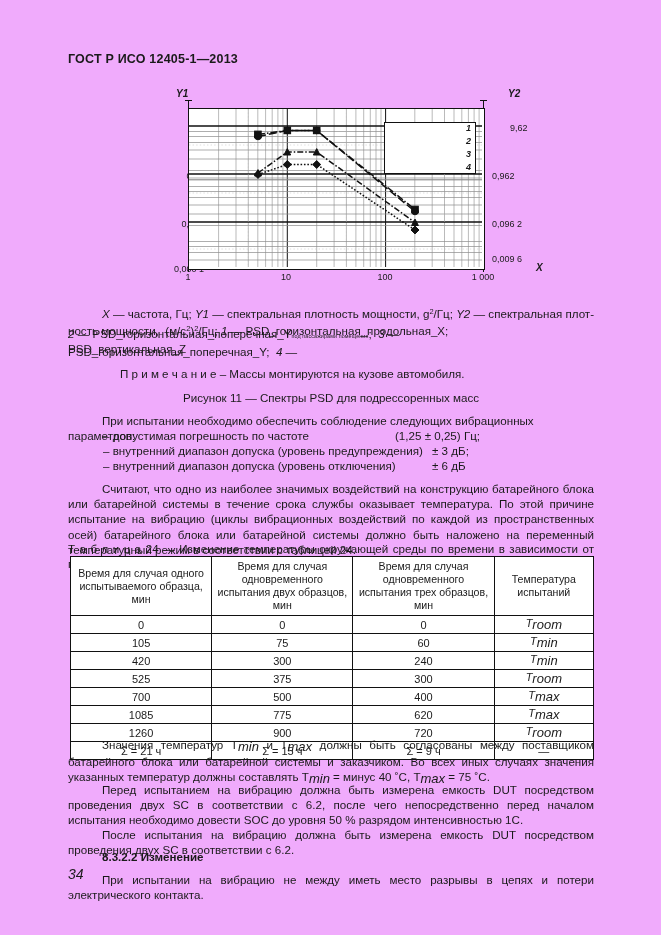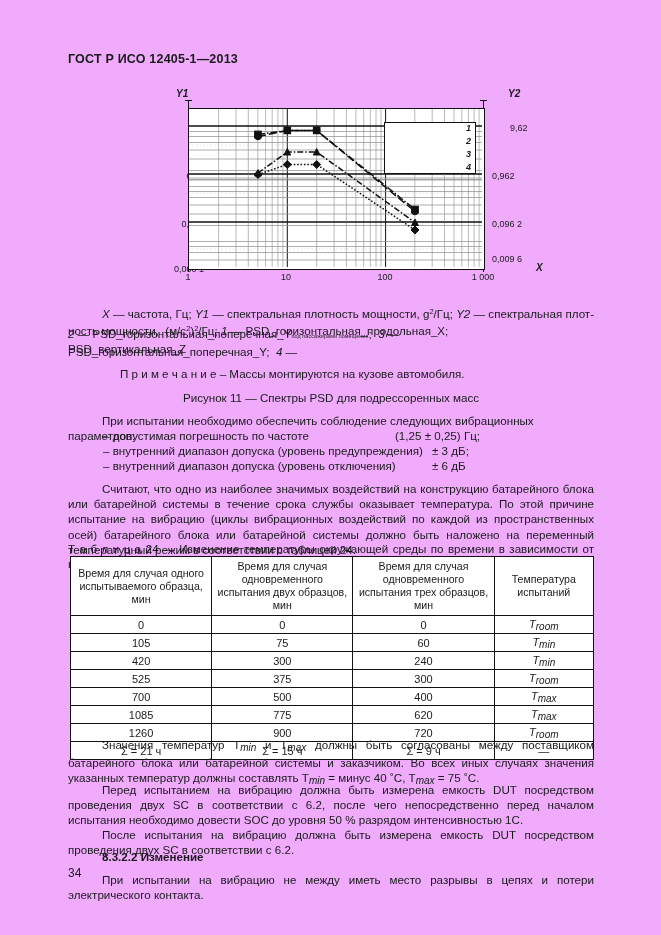--- a/index.html
+++ b/index.html
@@ -28,34 +28,34 @@
   .legend{position:absolute;left:248px;top:36px;width:90px;height:50px;background:#fff;border:1px solid #111;}
   .lgrow{position:relative;height:12px;margin-top:1px;}
   .lgnum{position:absolute;right:4px;top:-1px;font-size:9px;font-style:italic;font-weight:bold;}
   .lgline{position:absolute;left:6px;top:5px;width:60px;height:0;}
 
   
   .tx{position:absolute;font-size:11.6px;line-height:15.2px;}
   .just{text-align:justify;text-justify:inter-word;margin-top:8px;}
   .ind{text-indent:34px;}
   .ctr{text-align:center;}
-  .sub{font-size:10px;vertical-align:-2px;font-style:italic;}
+  .sub{font-size:13px;vertical-align:-2px;font-style:italic;}
   .sup{font-size:7.5px;vertical-align:4px;}
   .it{font-style:italic;}
   .bd{font-weight:bold;}
   .tiny{font-size:5.4px;letter-spacing:.1px;}
 
   
   table.t24{position:absolute;left:70px;top:556px;width:524px;border-collapse:collapse;
             font-size:11px;background:#fff;}
   table.t24 td,table.t24 th{border:1px solid #111;text-align:center;padding:1px 2px;font-weight:normal;}
   table.t24 thead th{padding:3px 4px;line-height:13px;font-size:10.6px;}
   table.t24 tbody td{height:15px;}
   .thick td{border-top:2px solid #111;}
-  .page-no{position:absolute;left:68px;top:866px;font-size:12px;}
+  .page-no{position:absolute;left:68px;top:866px;font-size:14px;font-style:italic;}
 </style>
 </head>
 <body>
 
 <div class="page">
 
   <div class="hdr">ГОСТ Р ИСО 12405-1—2013</div>
 
   <div class="fig">
     <div class="ax-y1">Y1</div>

